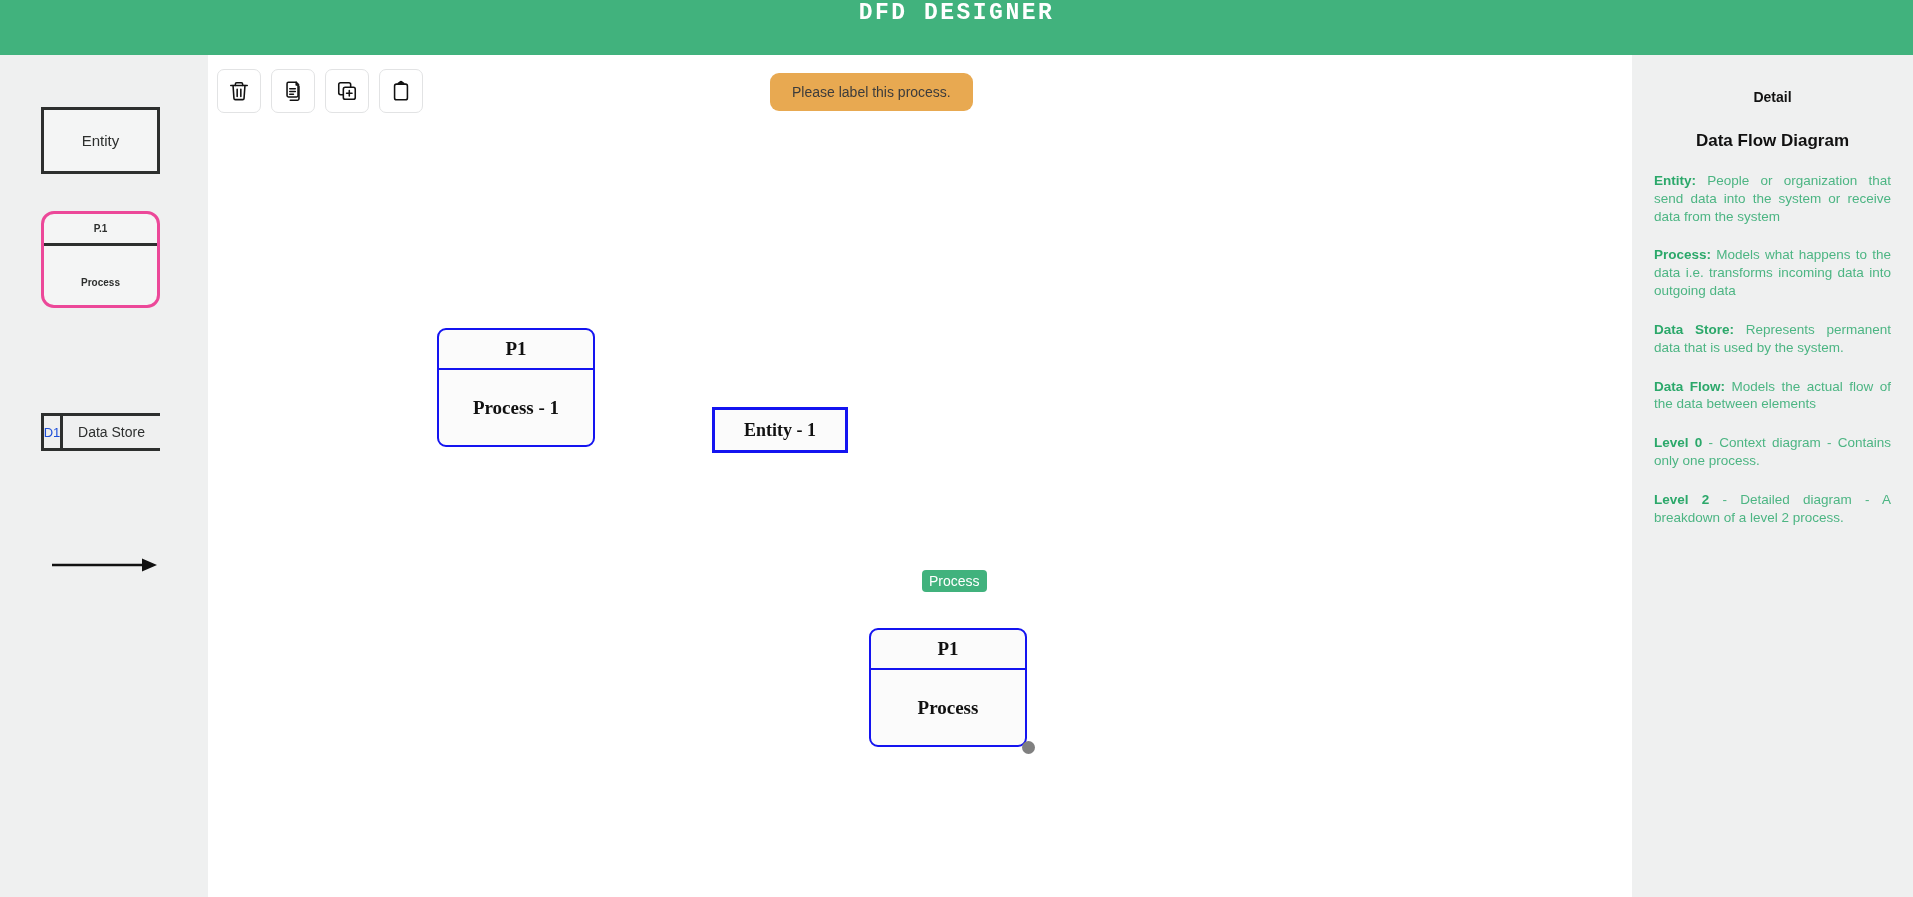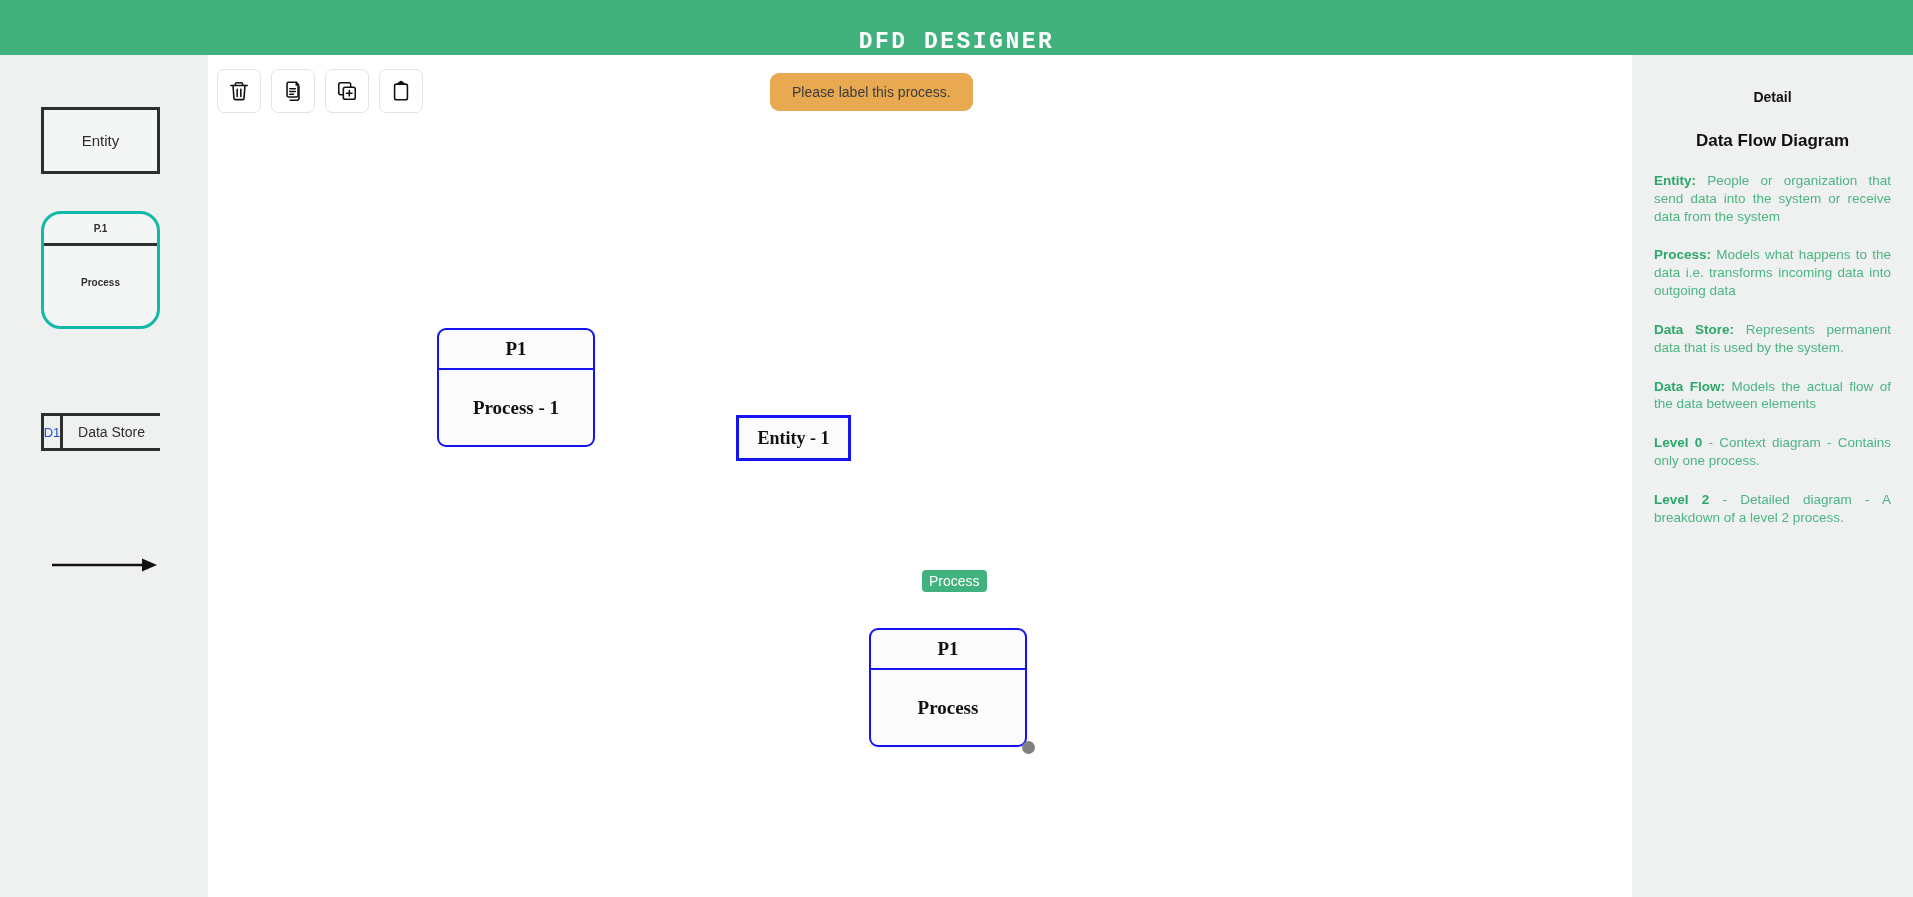--- a/index.html
+++ b/index.html
@@ -19,21 +19,21 @@
   }
 
   
   .header {
     position: absolute;
     left: 0; top: 0;
     width: 1913px;
     height: 55px;
     background: #41b27d;
     display: flex;
-    align-items: flex-end;
+    align-items: flex-start;
     justify-content: center;
   }
   .header-title {
     color: #ffffff;
     font-family: "Liberation Mono", "DejaVu Sans Mono", monospace;
     font-size: 23px;
     font-weight: 700;
     letter-spacing: 2.5px;
   }
 
@@ -56,24 +56,24 @@
     display: flex;
     align-items: center;
     justify-content: center;
     font-size: 15px;
     color: #2d2f2e;
   }
 
   .palette-process {
     position: absolute;
     left: 41px; top: 156px;
-    width: 119px; height: 118px;
+    width: 119px; height: 97px;
     background: #f4f5f5;
-    border: 3px solid #14b8a6;
-    border-radius: 20px;
+    border: 3px solid #ec4899;
+    border-radius: 13px;
     box-sizing: border-box;
   }
   .palette-process-top {
     height: 29px;
     border-bottom: 3px solid #2d2f2e;
     display: flex;
     align-items: center;
     justify-content: center;
     font-size: 10px;
     font-weight: 700;
@@ -339,21 +339,21 @@
 
     </div>
 
     <div class="toast">Please label this process.</div>
 
     <div class="node node-process" style="left:229px; top:273px; width:158px; height:119px;">
       <div class="node-process-top">P1</div>
       <div class="node-process-body" style="height:76px;">Process - 1</div>
     </div>
 
-    <div class="node node-entity" style="left:528px; top:352px; width:115px; height:46px;margin-top:8px;">
+    <div class="node node-entity" style="left:504px; top:352px; width:136px; height:46px;">
       <span>Entity - 1</span>
     </div>
 
     <div class="node-badge" style="left:714px; top:515px;">Process</div>
 
     <div class="node node-process" style="left:661px; top:573px; width:158px; height:119px;">
       <div class="node-process-top">P1</div>
       <div class="node-process-body" style="height:76px;">Process</div>
     </div>
 

